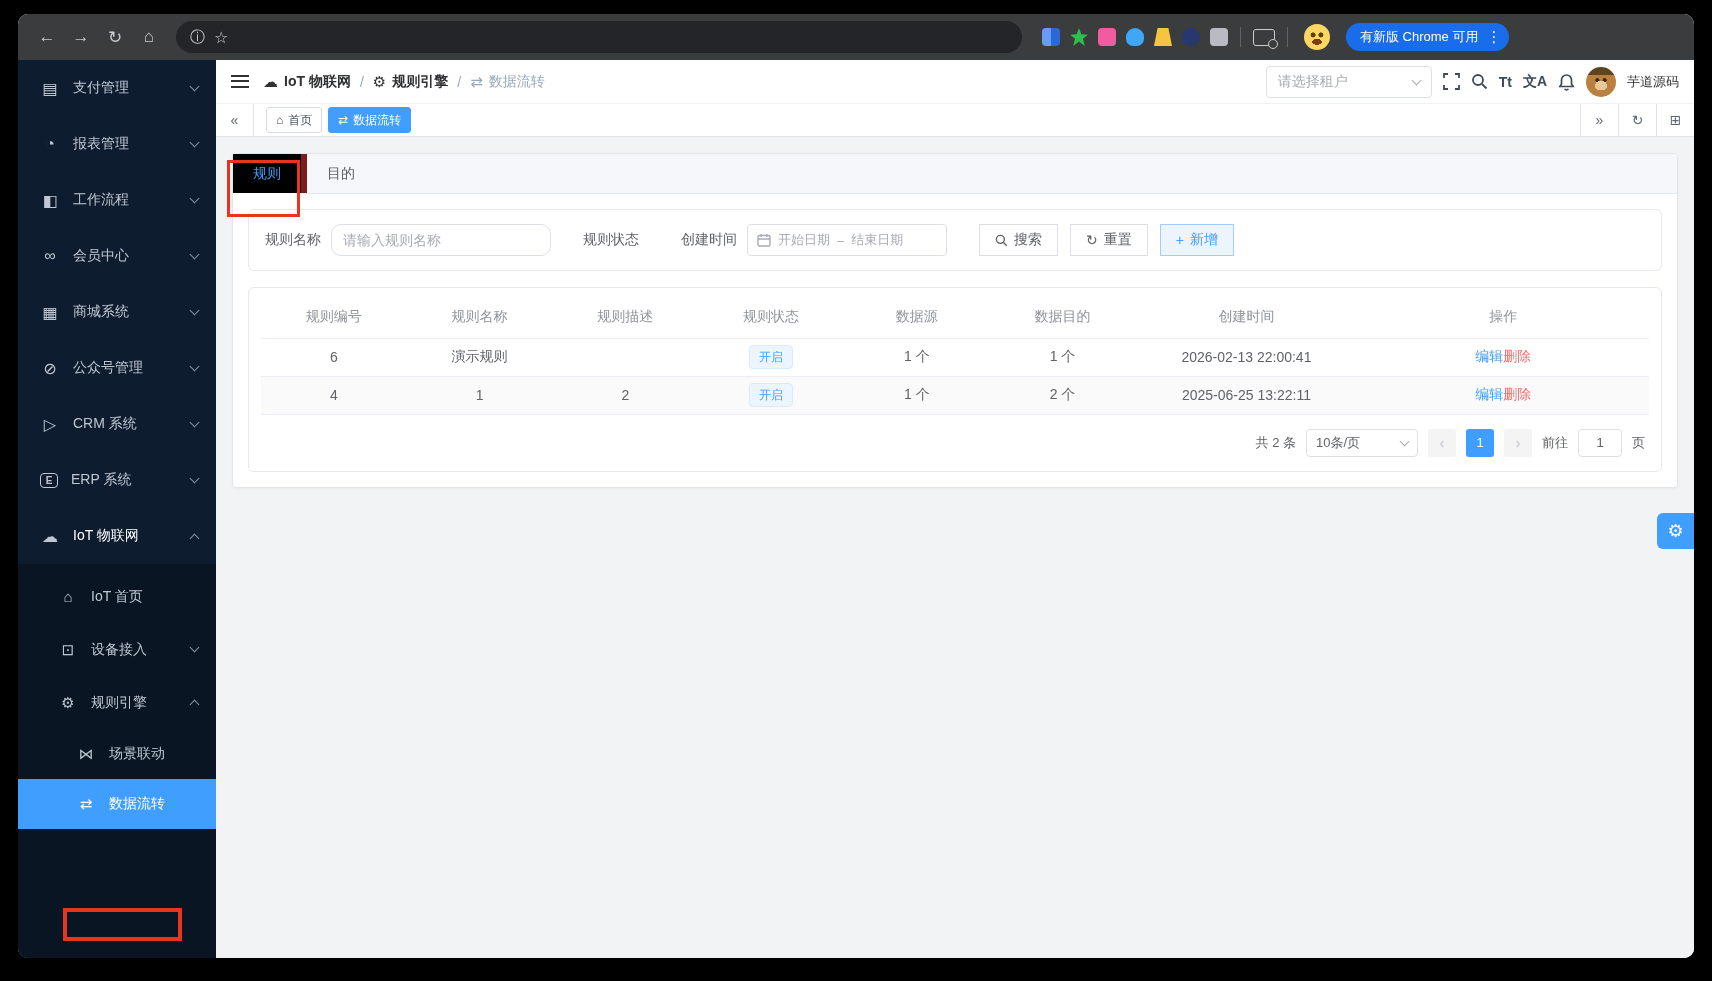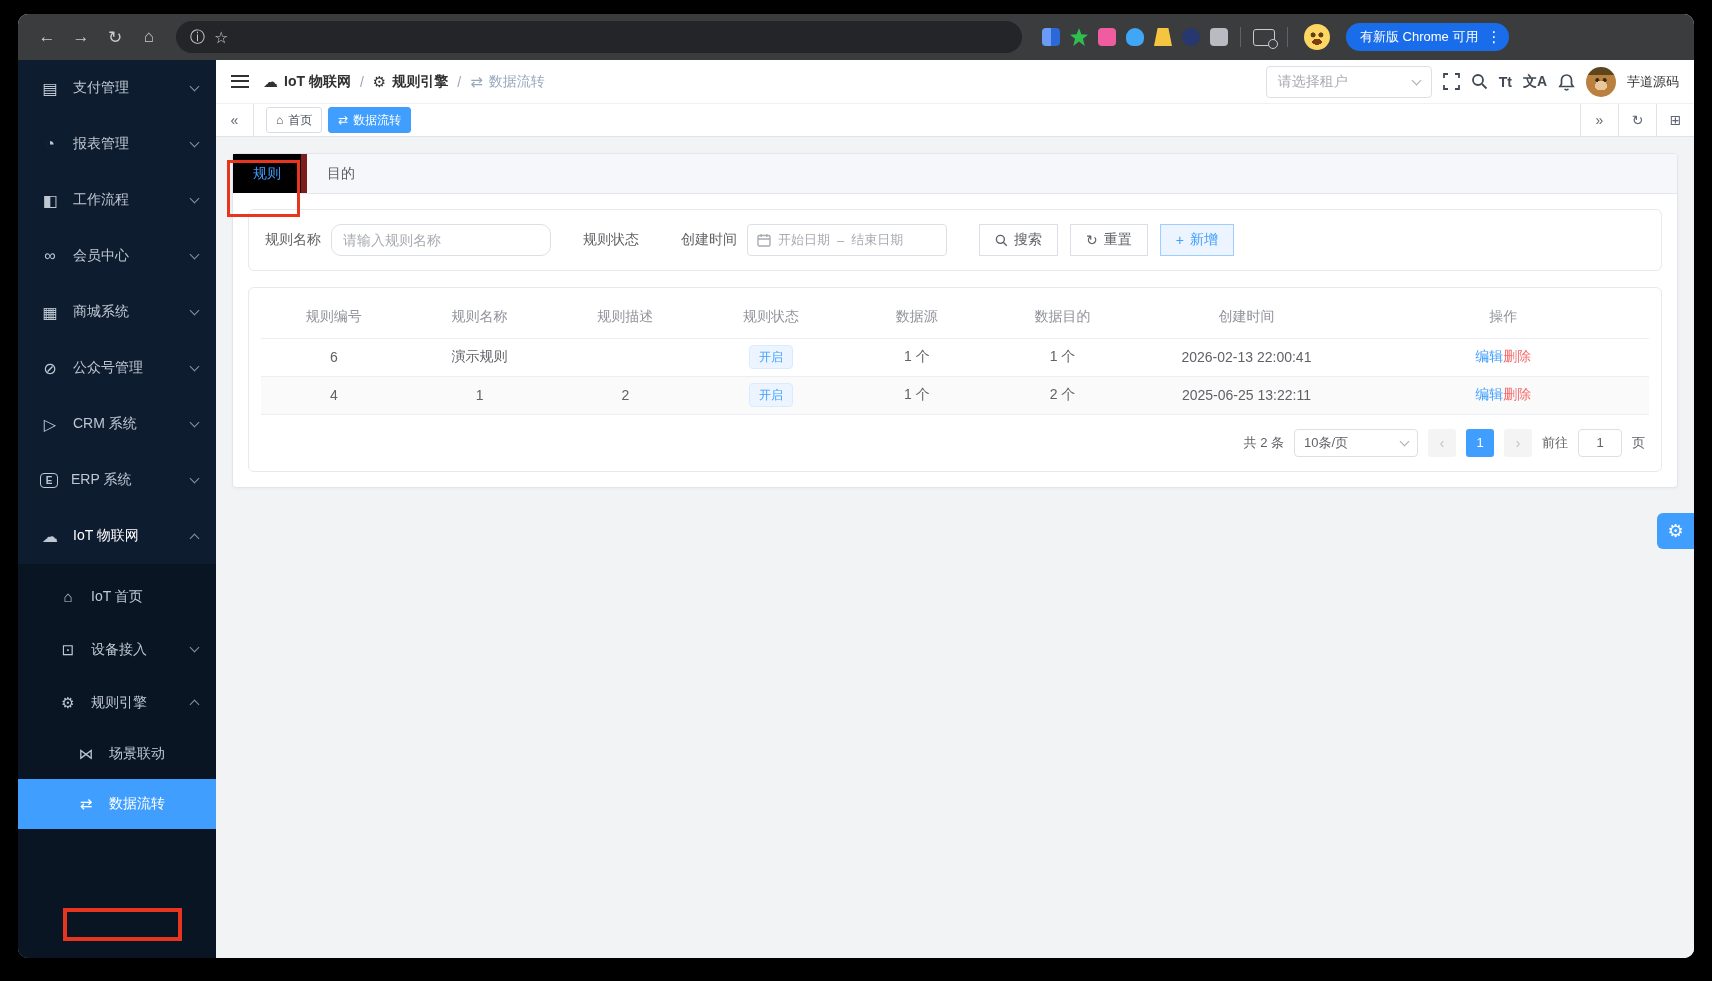--- a/index.html
+++ b/index.html
@@ -130,21 +130,21 @@
   table { width:100%; border-collapse:collapse; }
   th { height:42px; font-size:14px; color:#909399; font-weight:normal; border-bottom:1px solid #ebeef5; text-align:center; }
   td { height:38px; font-size:14px; color:#606266; border-bottom:1px solid #ebeef5; text-align:center; }
   tr.striped td { background:#fafafa; }
   .tag-open { display:inline-block; padding:0 9px; height:24px; line-height:22px; border:1px solid #d9ecff;
     background:#ecf5ff; color:#409eff; border-radius:4px; font-size:12px; }
   .link-edit { color:#409eff; cursor:pointer; }
   .link-del { color:#f56c6c; cursor:pointer; }
   .pager { display:flex; align-items:center; justify-content:flex-end; gap:10px; margin-top:14px; padding-right:4px;
     font-size:13px; color:#606266; }
-  .psel { width:124px; height:28px; border:1px solid #dcdfe6; border-radius:4px; display:flex; align-items:center;
+  .psel { width:112px; height:28px; border:1px solid #dcdfe6; border-radius:4px; display:flex; align-items:center;
     justify-content:space-between; padding:0 9px; color:#606266; cursor:pointer; }
   .pbtn { min-width:28px; height:28px; border-radius:3px; background:#f4f4f5; display:flex; align-items:center;
     justify-content:center; color:#c0c4cc; font-size:15px; cursor:pointer; }
   .pbtn.cur { background:#409eff; color:#fff; font-size:13px; }
   .goto-input { width:44px; height:28px; border:1px solid #dcdfe6; border-radius:4px; text-align:center;
     font-size:13px; color:#606266; outline:none; }
 
   
   .gear-fab { position:absolute; right:0; top:499px; width:37px; height:36px; background:#409eff;
     border-radius:6px 0 0 6px; display:flex; align-items:center; justify-content:center; color:#fff;

